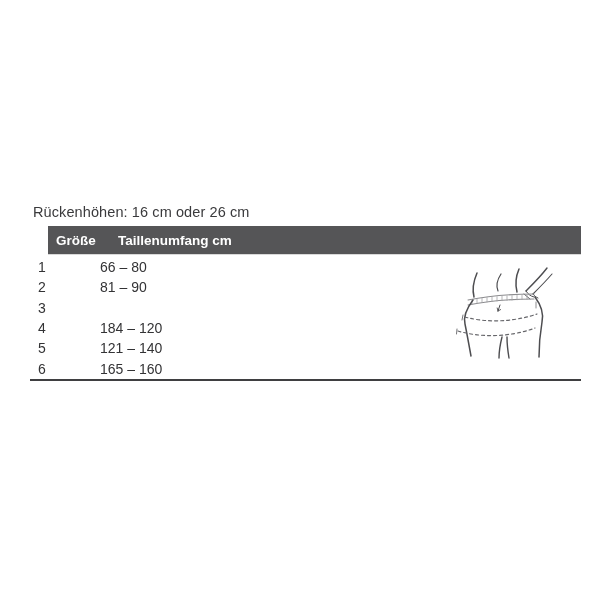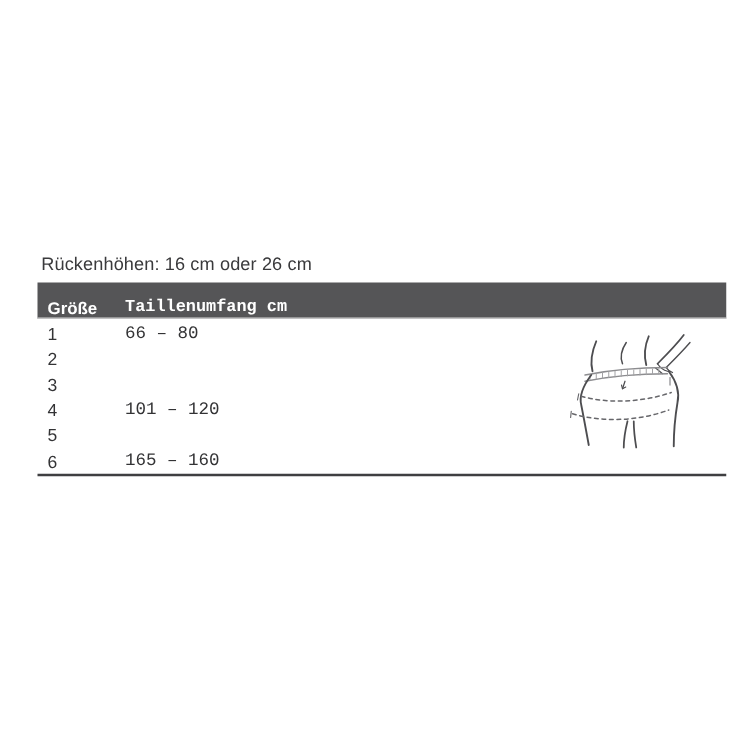--- a/index.html
+++ b/index.html
@@ -25,47 +25,47 @@
     letter-spacing: 0.1px;
   }
   .size-table {
     position: absolute;
     left: 30px;
     top: 226px;
     width: 551px;
   }
   .thead {
     display: flex;
-    align-items: flex-end;
+    align-items: center;
     height: 28px;
     background: #555557;
     color: #ffffff;
     font-weight: bold;
     font-size: 13.5px;
     border-bottom: 1px solid #d9d9d9;
+    margin-left: 18px;
   }
   .tbody {
     padding-top: 2px;
     border-bottom: 2px solid #3f3f41;
   }
   .trow {
     display: flex;
     align-items: center;
     height: 20.3px;
     font-size: 14px;
     color: #333335;
   }
   .col1 {
     width: 62px;
     padding-left: 8px;
     flex: 0 0 auto;
   }
   .col2 {
     flex: 1 1 auto;
-    font-family: Liberation Mono, monospace;
   }
   .illustration {
     position: absolute;
     left: 456px;
     top: 264px;
   }
 </style>
 </head>
 <body>
 
@@ -78,30 +78,32 @@
       <span class="col1">Größe</span>
       <span class="col2">Taillenumfang cm</span>
     </div>
     <div class="tbody">
       <div class="trow">
         <span class="col1">1</span>
         <span class="col2">66 – 80</span>
       </div>
       <div class="trow">
         <span class="col1">2</span>
+        <span class="col2">81 – 90</span>
       </div>
       <div class="trow">
         <span class="col1">3</span>
       </div>
       <div class="trow">
         <span class="col1">4</span>
-        <span class="col2">101 – 120</span>
+        <span class="col2">184 – 120</span>
       </div>
       <div class="trow">
         <span class="col1">5</span>
+        <span class="col2">121 – 140</span>
       </div>
       <div class="trow">
         <span class="col1">6</span>
         <span class="col2">165 – 160</span>
       </div>
     </div>
   </div>
 
   <svg class="illustration" width="100" height="100" viewBox="0 0 100 100" aria-hidden="true">
     <g fill="none" stroke-linecap="round">

